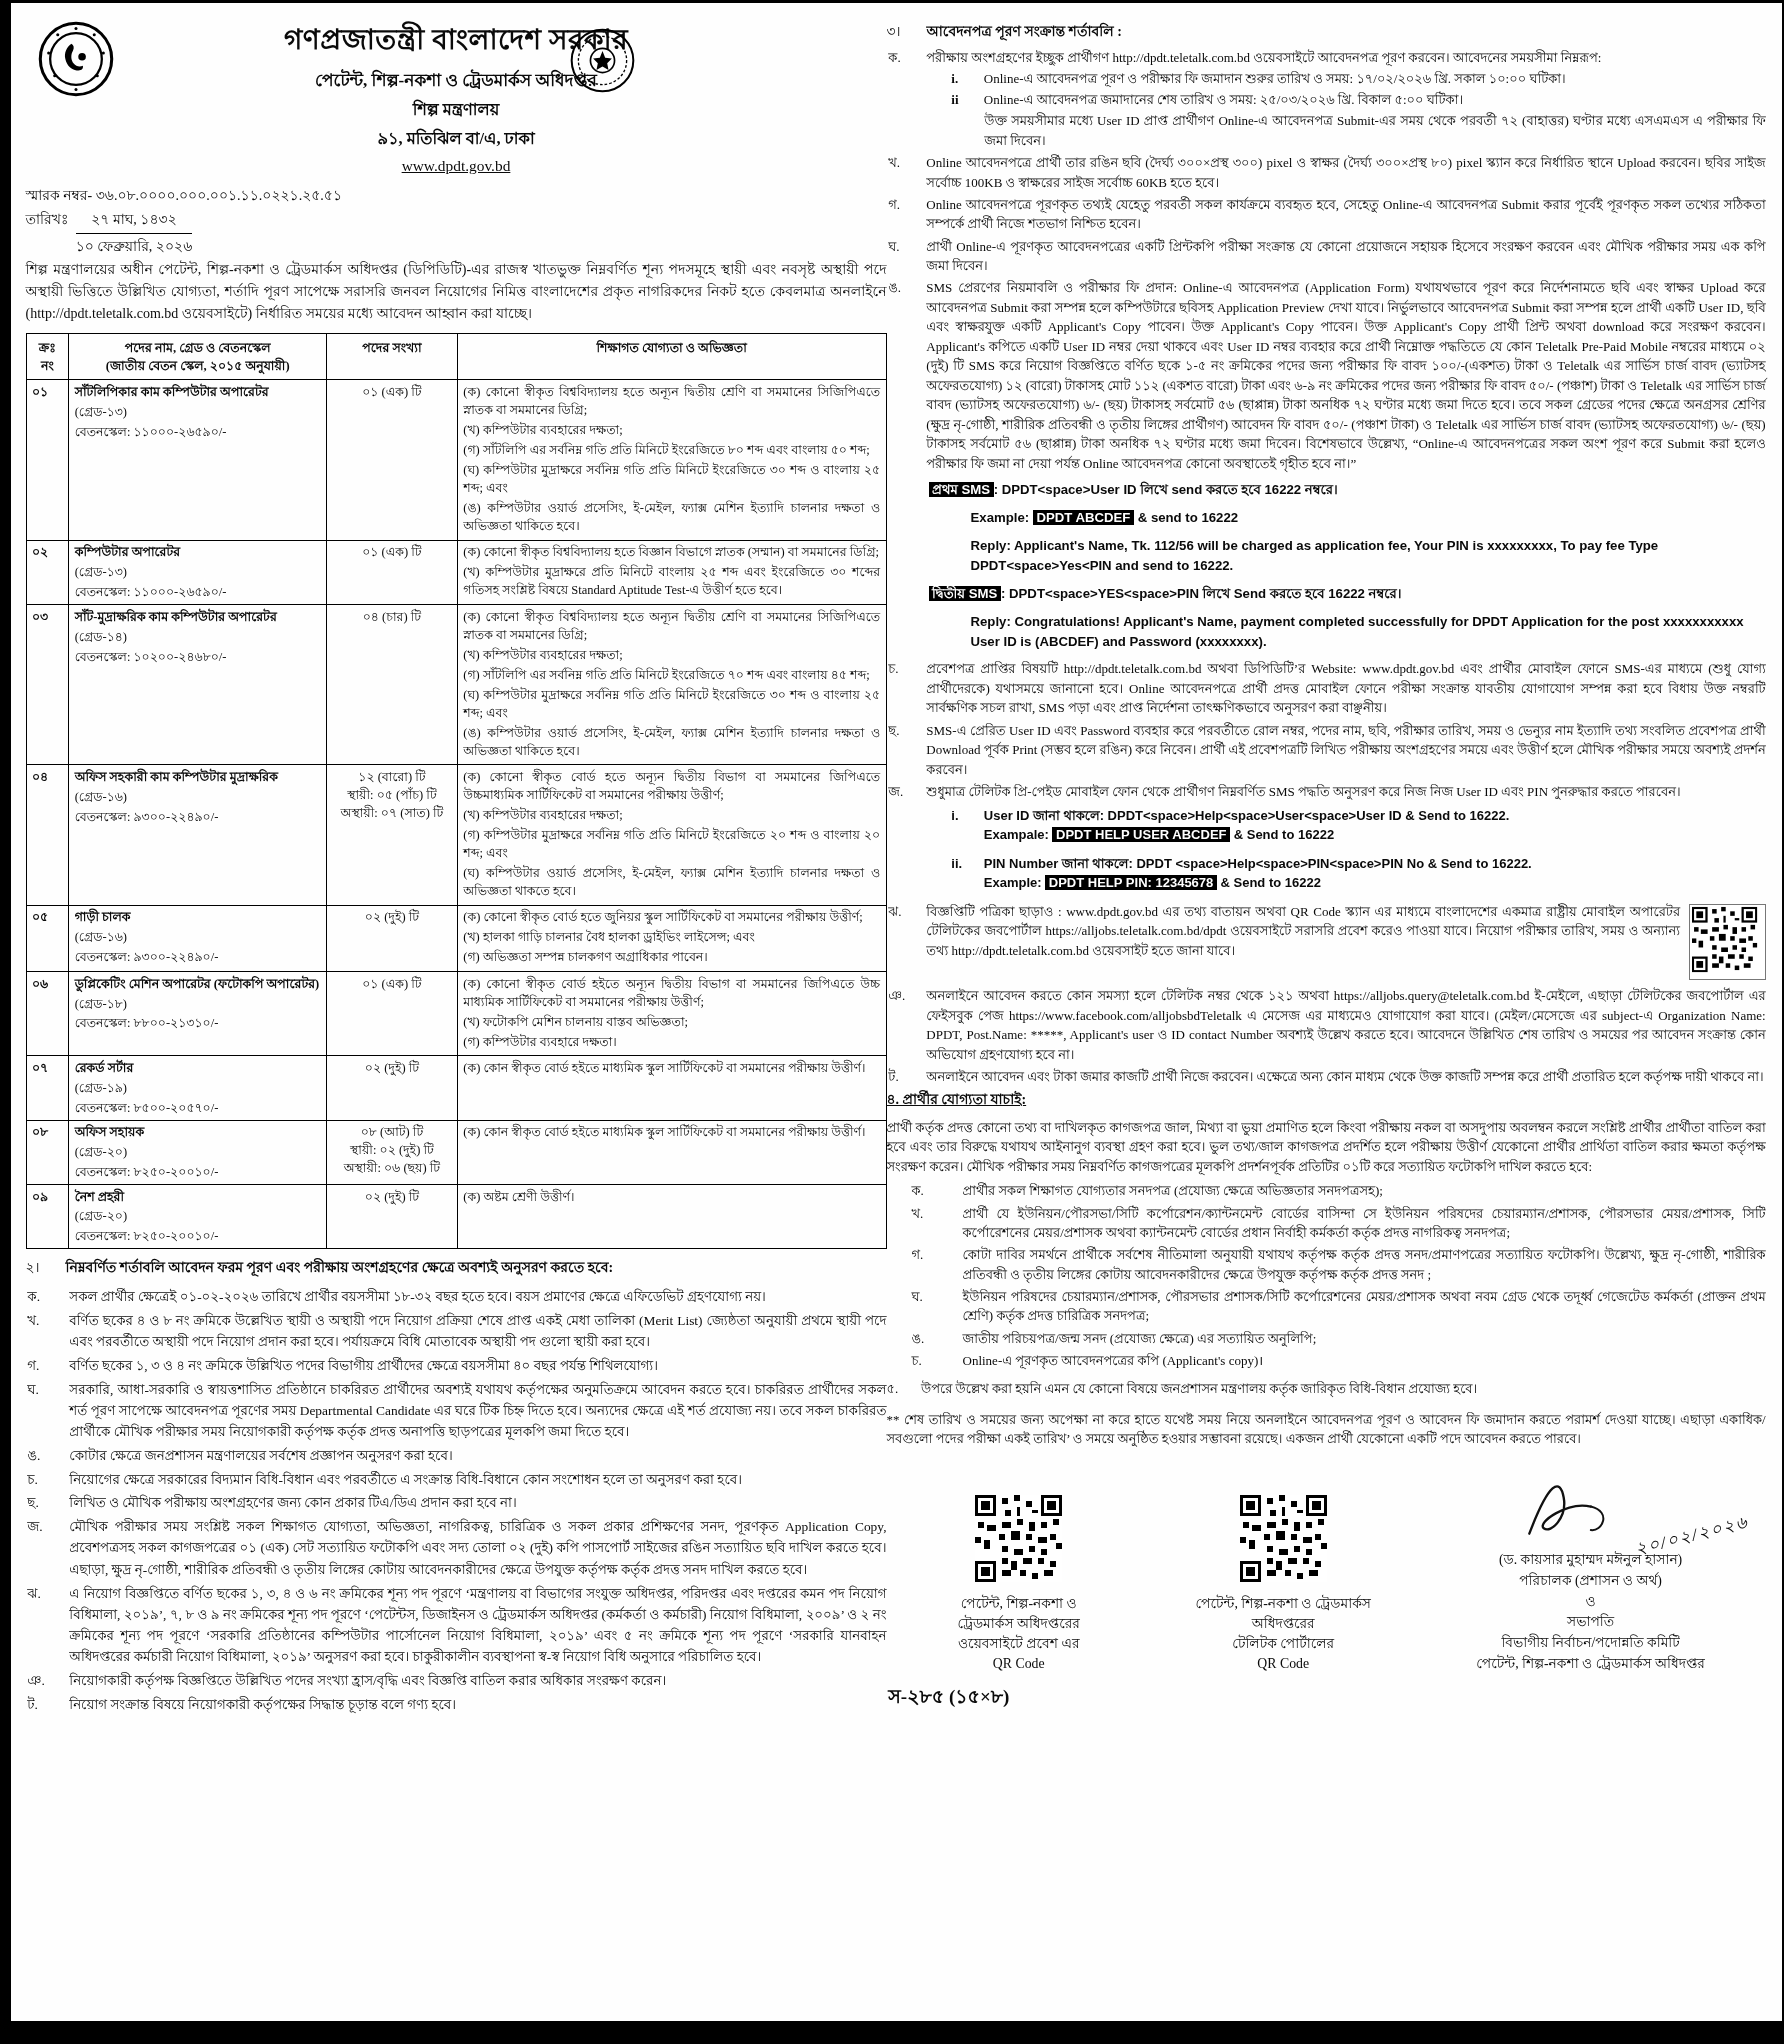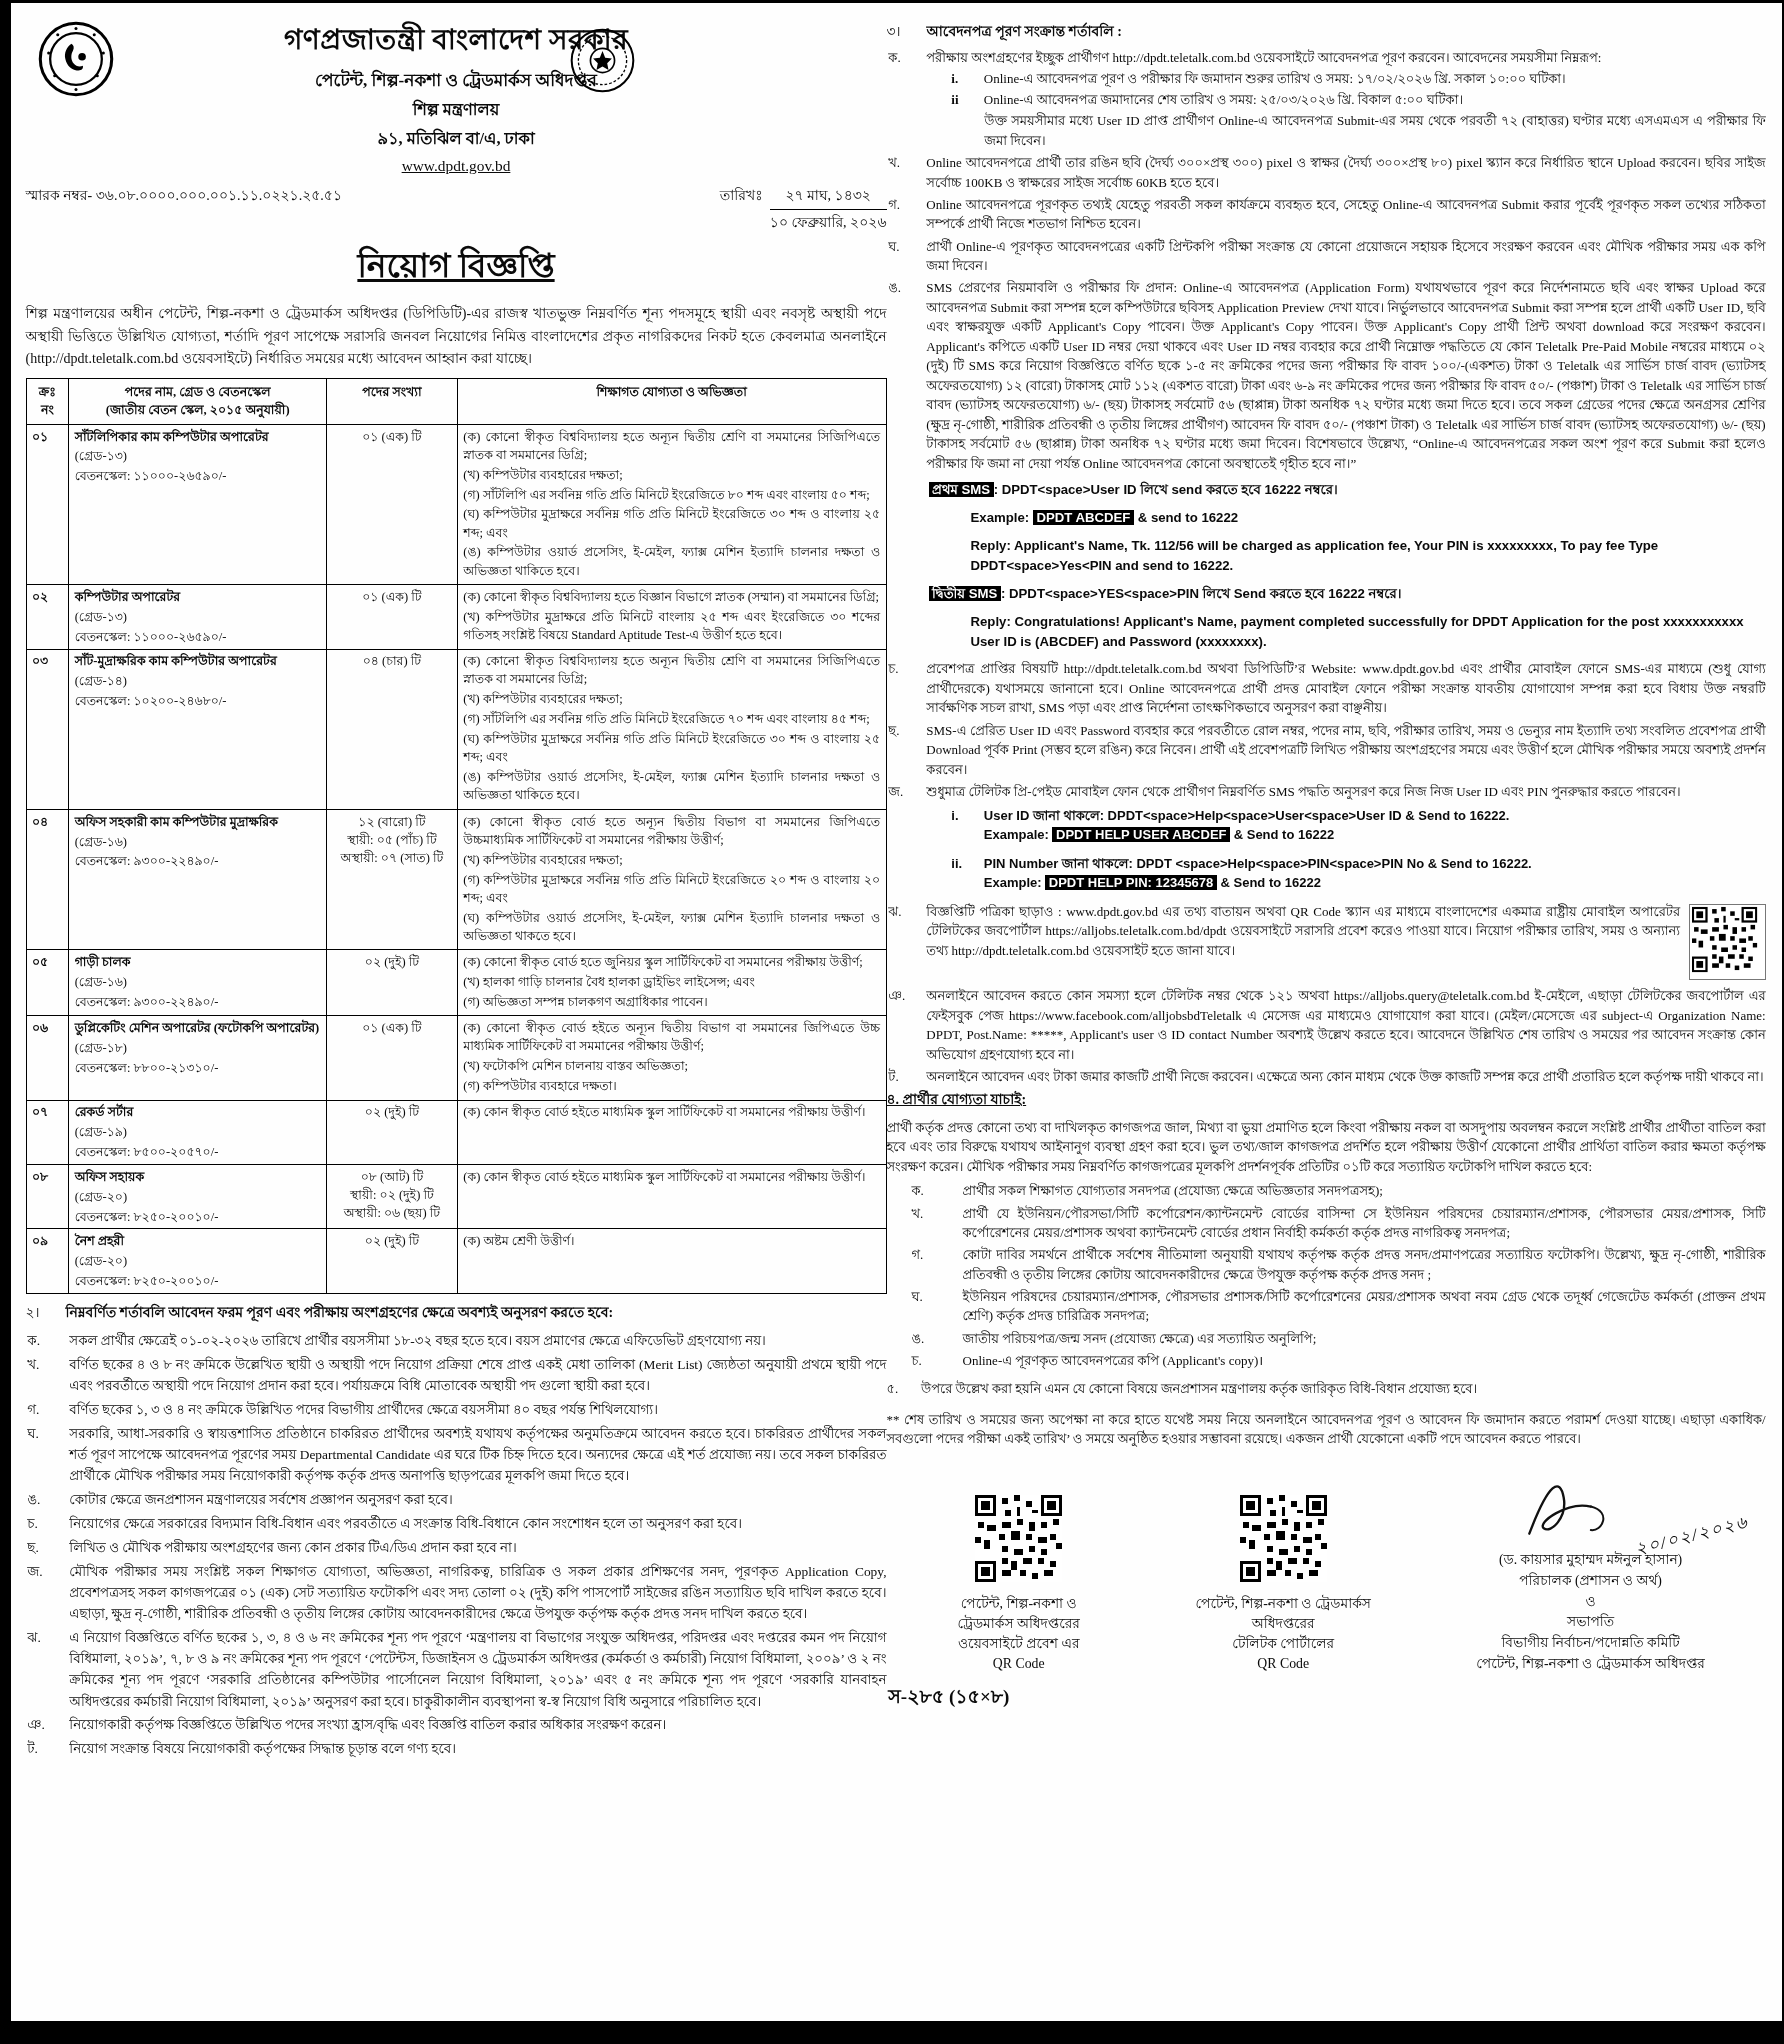--- a/index.html
+++ b/index.html
@@ -17,21 +17,21 @@
   
   .header{position:relative; text-align:center; padding:3.6px 0 0 0;}
   .seal{position:absolute; top:7.2px;}
   .seal-left{left:12.7px;}
   .seal-right{right:251px; top:12.7px;}
   .h-govt{font-size:28px; font-weight:bold; letter-spacing:0.5px;}
   .h-dept{font-size:17px; font-weight:bold; margin-top:2.7px;}
   .h-min{font-size:16.3px; font-weight:bold; margin-top:1.8px;}
   .h-addr{font-size:16.3px; font-weight:bold; margin-top:1.8px;}
   .h-web{font-size:15.4px; text-decoration:underline; margin-top:4px;}
-  .memo-row{display:flex; justify-content:space-between; align-items:flex-start; margin-top:9px; font-size:14px;}
+  .memo-row{display:flex; justify-content:space-between; align-items:flex-start; margin-top:9px; font-size:14px;flex-direction:column;}
   .date-block{display:flex; gap:7.2px; font-size:14px;}
   .date-stack{display:inline-block; text-align:center;}
   .date-top{display:block; border-bottom:1.4px solid #000; padding:0 12.7px 0.9px;}
   .date-bot{display:block; padding-top:0.9px;}
   .big-title{text-align:center; font-size:33px; font-weight:bold; text-decoration:underline; margin:5.4px 0 7.2px;}
   .intro{font-size:14px; line-height:1.6; text-align:justify; margin:0 0 7.2px 0;}
 
   
   table.post{width:100%; border-collapse:collapse; font-size:12.5px; line-height:1.45;}
   table.post th, table.post td{border:1.4px solid #000; padding:2.7px 5.4px; vertical-align:top;}
@@ -184,21 +184,20 @@
         <span>স্মারক নম্বর- ৩৬.০৮.০০০০.০০০.০০১.১১.০২২১.২৫.৫১</span>
         <span class="date-block">
           <span>তারিখঃ</span>
           <span class="date-stack">
             <span class="date-top">২৭ মাঘ, ১৪৩২</span>
             <span class="date-bot">১০ ফেব্রুয়ারি, ২০২৬</span>
           </span>
         </span>
       </div>
 
-      <div class="big-title">নিয়োগ বিজ্ঞপ্তি</div>
 
       <p class="intro">শিল্প মন্ত্রণালয়ের অধীন পেটেন্ট, শিল্প-নকশা ও ট্রেডমার্কস অধিদপ্তর (ডিপিডিটি)-এর রাজস্ব খাতভুক্ত নিম্নবর্ণিত শূন্য পদসমূহে স্থায়ী এবং নবসৃষ্ট অস্থায়ী পদে অস্থায়ী ভিত্তিতে উল্লিখিত যোগ্যতা, শর্তাদি পূরণ সাপেক্ষে সরাসরি জনবল নিয়োগের নিমিত্ত বাংলাদেশের প্রকৃত নাগরিকদের নিকট হতে কেবলমাত্র অনলাইনে (http://dpdt.teletalk.com.bd ওয়েবসাইটে) নির্ধারিত সময়ের মধ্যে আবেদন আহ্বান করা যাচ্ছে।</p>
 
       <table class="post">
         <thead>
           <tr>
             <th><span>ক্রঃ</span><br><span>নং</span></th>
             <th><span>পদের নাম, গ্রেড ও বেতনস্কেল</span><br><span class="th-note">(জাতীয় বেতন স্কেল, ২০১৫ অনুযায়ী)</span></th>
             <th>পদের সংখ্যা</th>
             <th>শিক্ষাগত যোগ্যতা ও অভিজ্ঞতা</th>

